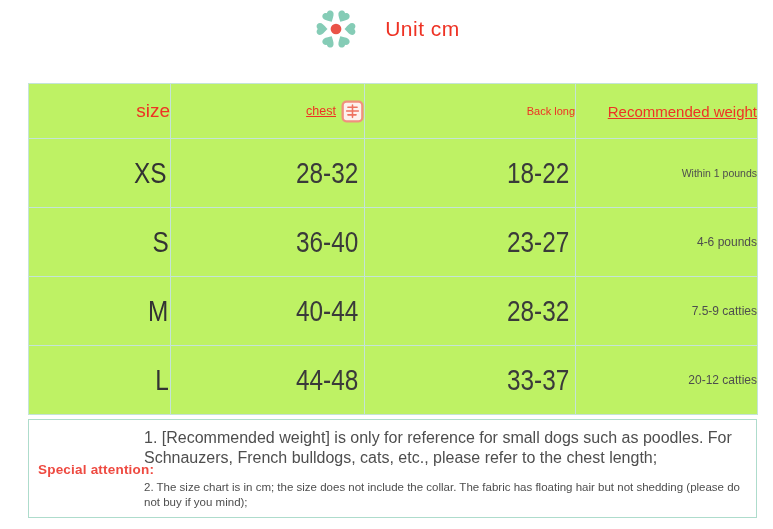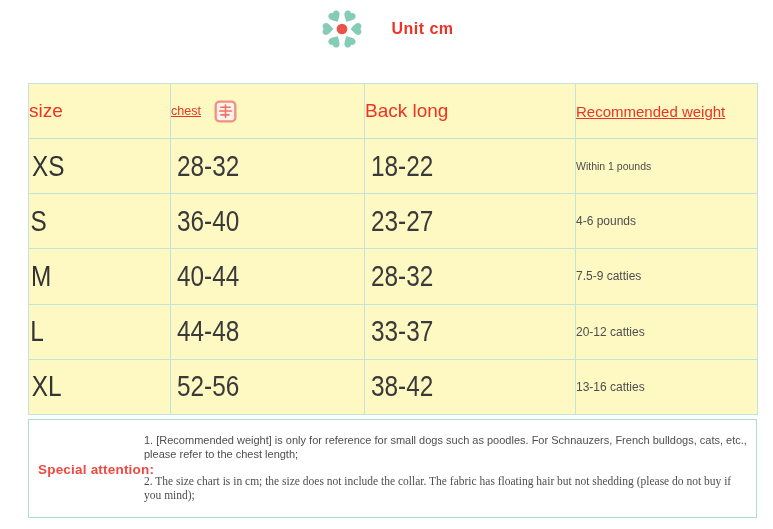--- a/index.html
+++ b/index.html
@@ -21,42 +21,42 @@
     font-family:"Liberation Sans", sans-serif;
     overflow:hidden;
   }
   .top-header{
     position:absolute;top:6px;left:0;right:0;
     display:flex;align-items:center;justify-content:center;gap:26px;
   }
   .flower{width:46px;height:46px;flex:0 0 auto;}
   .unit-label{
     color:var(--accent-red);
-    font-size:16px;font-weight:bold;letter-spacing:0.5px;
+    font-size:21px;font-weight:normal;letter-spacing:0.5px;
   }
   table.size-chart{
     position:absolute;left:28px;top:83px;
     width:729px;height:332px;
     border-collapse:collapse;table-layout:fixed;
   }
   table.size-chart td, table.size-chart th{
     border:1px solid var(--border-teal);
-    text-align:left;vertical-align:middle;
+    text-align:right;vertical-align:middle;
     font-weight:normal;
-    background:#fef9c3;
+    background:#bef264;
   }
   col.c-size{width:142px;}
   col.c-chest{width:194px;}
   col.c-back{width:211px;}
   col.c-weight{width:182px;}
   thead tr{height:55px;}
   .h-size{color:var(--accent-red);font-size:19px;}
   .h-chest{color:var(--accent-red);font-size:12.5px;}
-  .h-chest .hwrap{display:inline-flex;align-items:center;gap:13px;justify-content:center;text-decoration:underline;}
-  .h-back{color:var(--accent-red);font-size:19px;}
+  .h-chest .hwrap{display:inline-flex;align-items:center;gap:5px;justify-content:center;text-decoration:underline;}
+  .h-back{color:var(--accent-red);font-size:11px;}
   .h-weight{color:var(--accent-red);font-size:15px;text-decoration:underline;}
   .stamp{width:23px;height:23px;flex:0 0 auto;}
   .size-cell{color:#333;font-size:29px;}
   .num-cell{color:var(--text-dark);font-size:29px;}
   .cond{display:inline-block;transform:scaleX(0.84);transform-origin:center;}
   .weight-cell{color:var(--text-gray);font-size:12px;}
   tbody tr:nth-child(1) .weight-cell{font-size:10.5px;}
   .notes-box{
     position:absolute;left:28px;top:419px;
     width:729px;height:99px;
@@ -66,22 +66,22 @@
   .notes-label{
     position:absolute;left:9px;top:50%;transform:translateY(-50%);
     color:#ee4a41;font-size:13.5px;font-weight:bold;letter-spacing:0.2px;
     width:126px;
   }
   .notes-list{
     margin-left:115px;margin-right:8px;
     display:flex;flex-direction:column;gap:12px;
   }
   .note{color:var(--text-gray);line-height:1.25;}
-  .note-1{font-size:11px;}
-  .note-2{font-size:11.5px;font-family:Liberation Serif, serif;}
+  .note-1{font-size:16px;}
+  .note-2{font-size:11.5px;}
   .note-3{font-size:9.5px;}
 </style>
 </head>
 <body>
 
 <div class="top-header">
   <svg class="flower" viewBox="0 0 48 48" aria-hidden="true">
     <g fill="#85ccb6">
       <g transform="rotate(30 24 24)">
           <path transform="translate(16.56 1.9) scale(0.62)" d="M12 21.35l-1.45-1.32C5.4 15.36 2 12.28 2 8.5 2 5.42 4.42 3 7.5 3c1.74 0 3.41.81 4.5 2.09C13.09 3.81 14.76 3 16.5 3 19.58 3 22 5.42 22 8.5c0 3.78-3.4 6.86-8.55 11.54L12 21.35z"></path>
@@ -153,26 +153,20 @@
       <td class="num-cell"><span class="cond">40-44</span></td>
       <td class="num-cell"><span class="cond">28-32</span></td>
       <td class="weight-cell">7.5-9 catties</td>
     </tr>
     <tr>
       <td class="size-cell"><span class="cond">L</span></td>
       <td class="num-cell"><span class="cond">44-48</span></td>
       <td class="num-cell"><span class="cond">33-37</span></td>
       <td class="weight-cell">20-12 catties</td>
     </tr>
-    <tr>
-      <td class="size-cell"><span class="cond">XL</span></td>
-      <td class="num-cell"><span class="cond">52-56</span></td>
-      <td class="num-cell"><span class="cond">38-42</span></td>
-      <td class="weight-cell">13-16 catties</td>
-    </tr>
   </tbody>
 </table>
 
 <div class="notes-box">
   <div class="notes-label">Special attention:</div>
   <div class="notes-list">
     <div class="note note-1">1. [Recommended weight] is only for reference for small dogs such as poodles. For Schnauzers, French bulldogs, cats, etc., please refer to the chest length;</div>
     <div class="note note-2">2. The size chart is in cm; the size does not include the collar. The fabric has floating hair but not shedding (please do not buy if you mind);</div>
   </div>
 </div>

